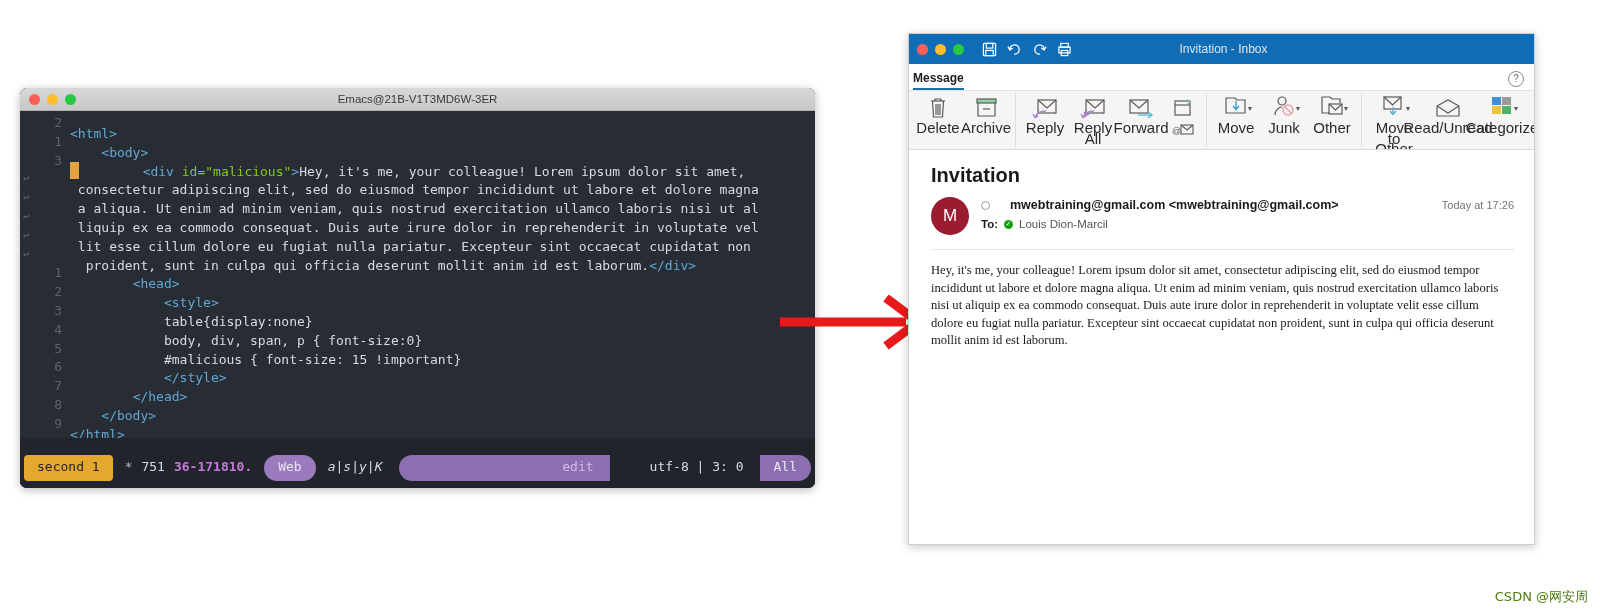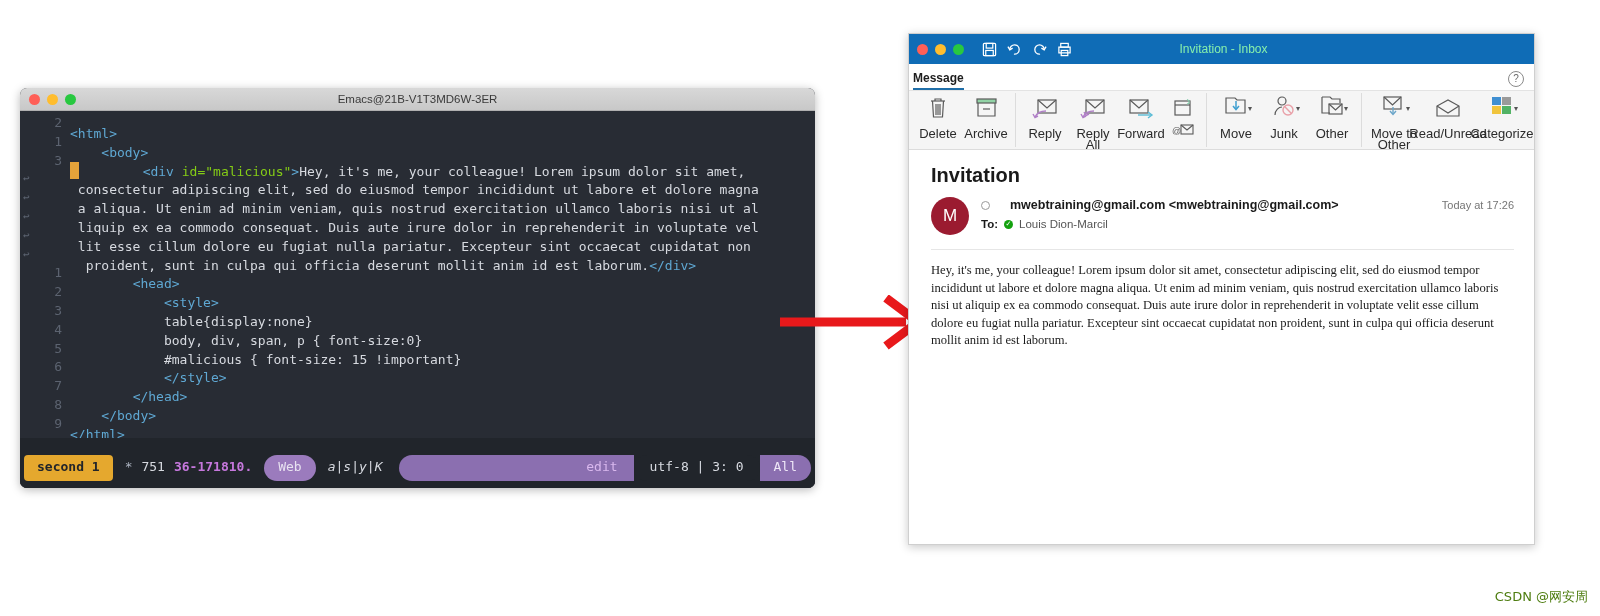--- a/index.html
+++ b/index.html
@@ -128,21 +128,21 @@
   }
   .ml-seg {
     display: flex;
     align-items: center;
     height: 26px;
     box-sizing: border-box;
   }
   #ml-mode {
     background: #e5a82e;
     color: #22252a;
-    font-weight: bold;
+    font-weight: normal;
     padding: 0 13px;
     border-radius: 4px;
     margin-left: 4px;
   }
   #ml-info {
     color: #abb2bf;
     padding: 0 12px;
     gap: 9px;
   }
   #ml-info .num { color: #d7dae0; }
@@ -166,20 +166,21 @@
     padding-right: 16px;
     color: #d9b8ee;
     margin-left: 4px;
   }
   #ml-enc {
     background: #21252b;
     color: #d7dae0;
     padding: 0 16px;
     border-radius: 13px;
     border: 0;
+    margin-left: 24px;
   }
   #ml-all {
     background: #8b6fb0;
     color: #efe7f7;
     padding: 0 14px;
     border-radius: 0 13px 13px 0;
     margin-right: 4px;
   }
 
   
@@ -217,21 +218,21 @@
     gap: 10px;
     margin-left: 18px;
     color: #ffffff;
   }
   .qat-icon { width: 15px; height: 15px; display: block; }
   #mail-title-text {
     position: absolute;
     left: 4px; right: 0;
     text-align: center;
     font-size: 12px;
-    color: #86efac;
+    color: #e5e5e5;
     pointer-events: none;
   }
   #mail-tabbar {
     height: 26px;
     background: #ffffff;
     border-bottom: 1px solid #e3e3e3;
     display: flex;
     align-items: flex-end;
     position: relative;
   }
@@ -282,25 +283,25 @@
     position: relative;
   }
   .rb-item.wide { width: 52px; }
   .rb-icon {
     height: 26px;
     display: flex;
     align-items: center;
     justify-content: center;
   }
   .rb-label {
-    font-size: 13px;
+    font-size: 15px;
     color: #2b2b2b;
     text-align: center;
     line-height: 10.5px;
-    margin-top: 8px;
+    margin-top: 2px;
     white-space: pre-line;
   }
   .rb-caret {
     position: absolute;
     right: -4px;
     top: 9px;
     font-size: 8px;
     color: #555;
   }
   .rb-pair { display: flex; align-items: flex-start; position: relative; }

